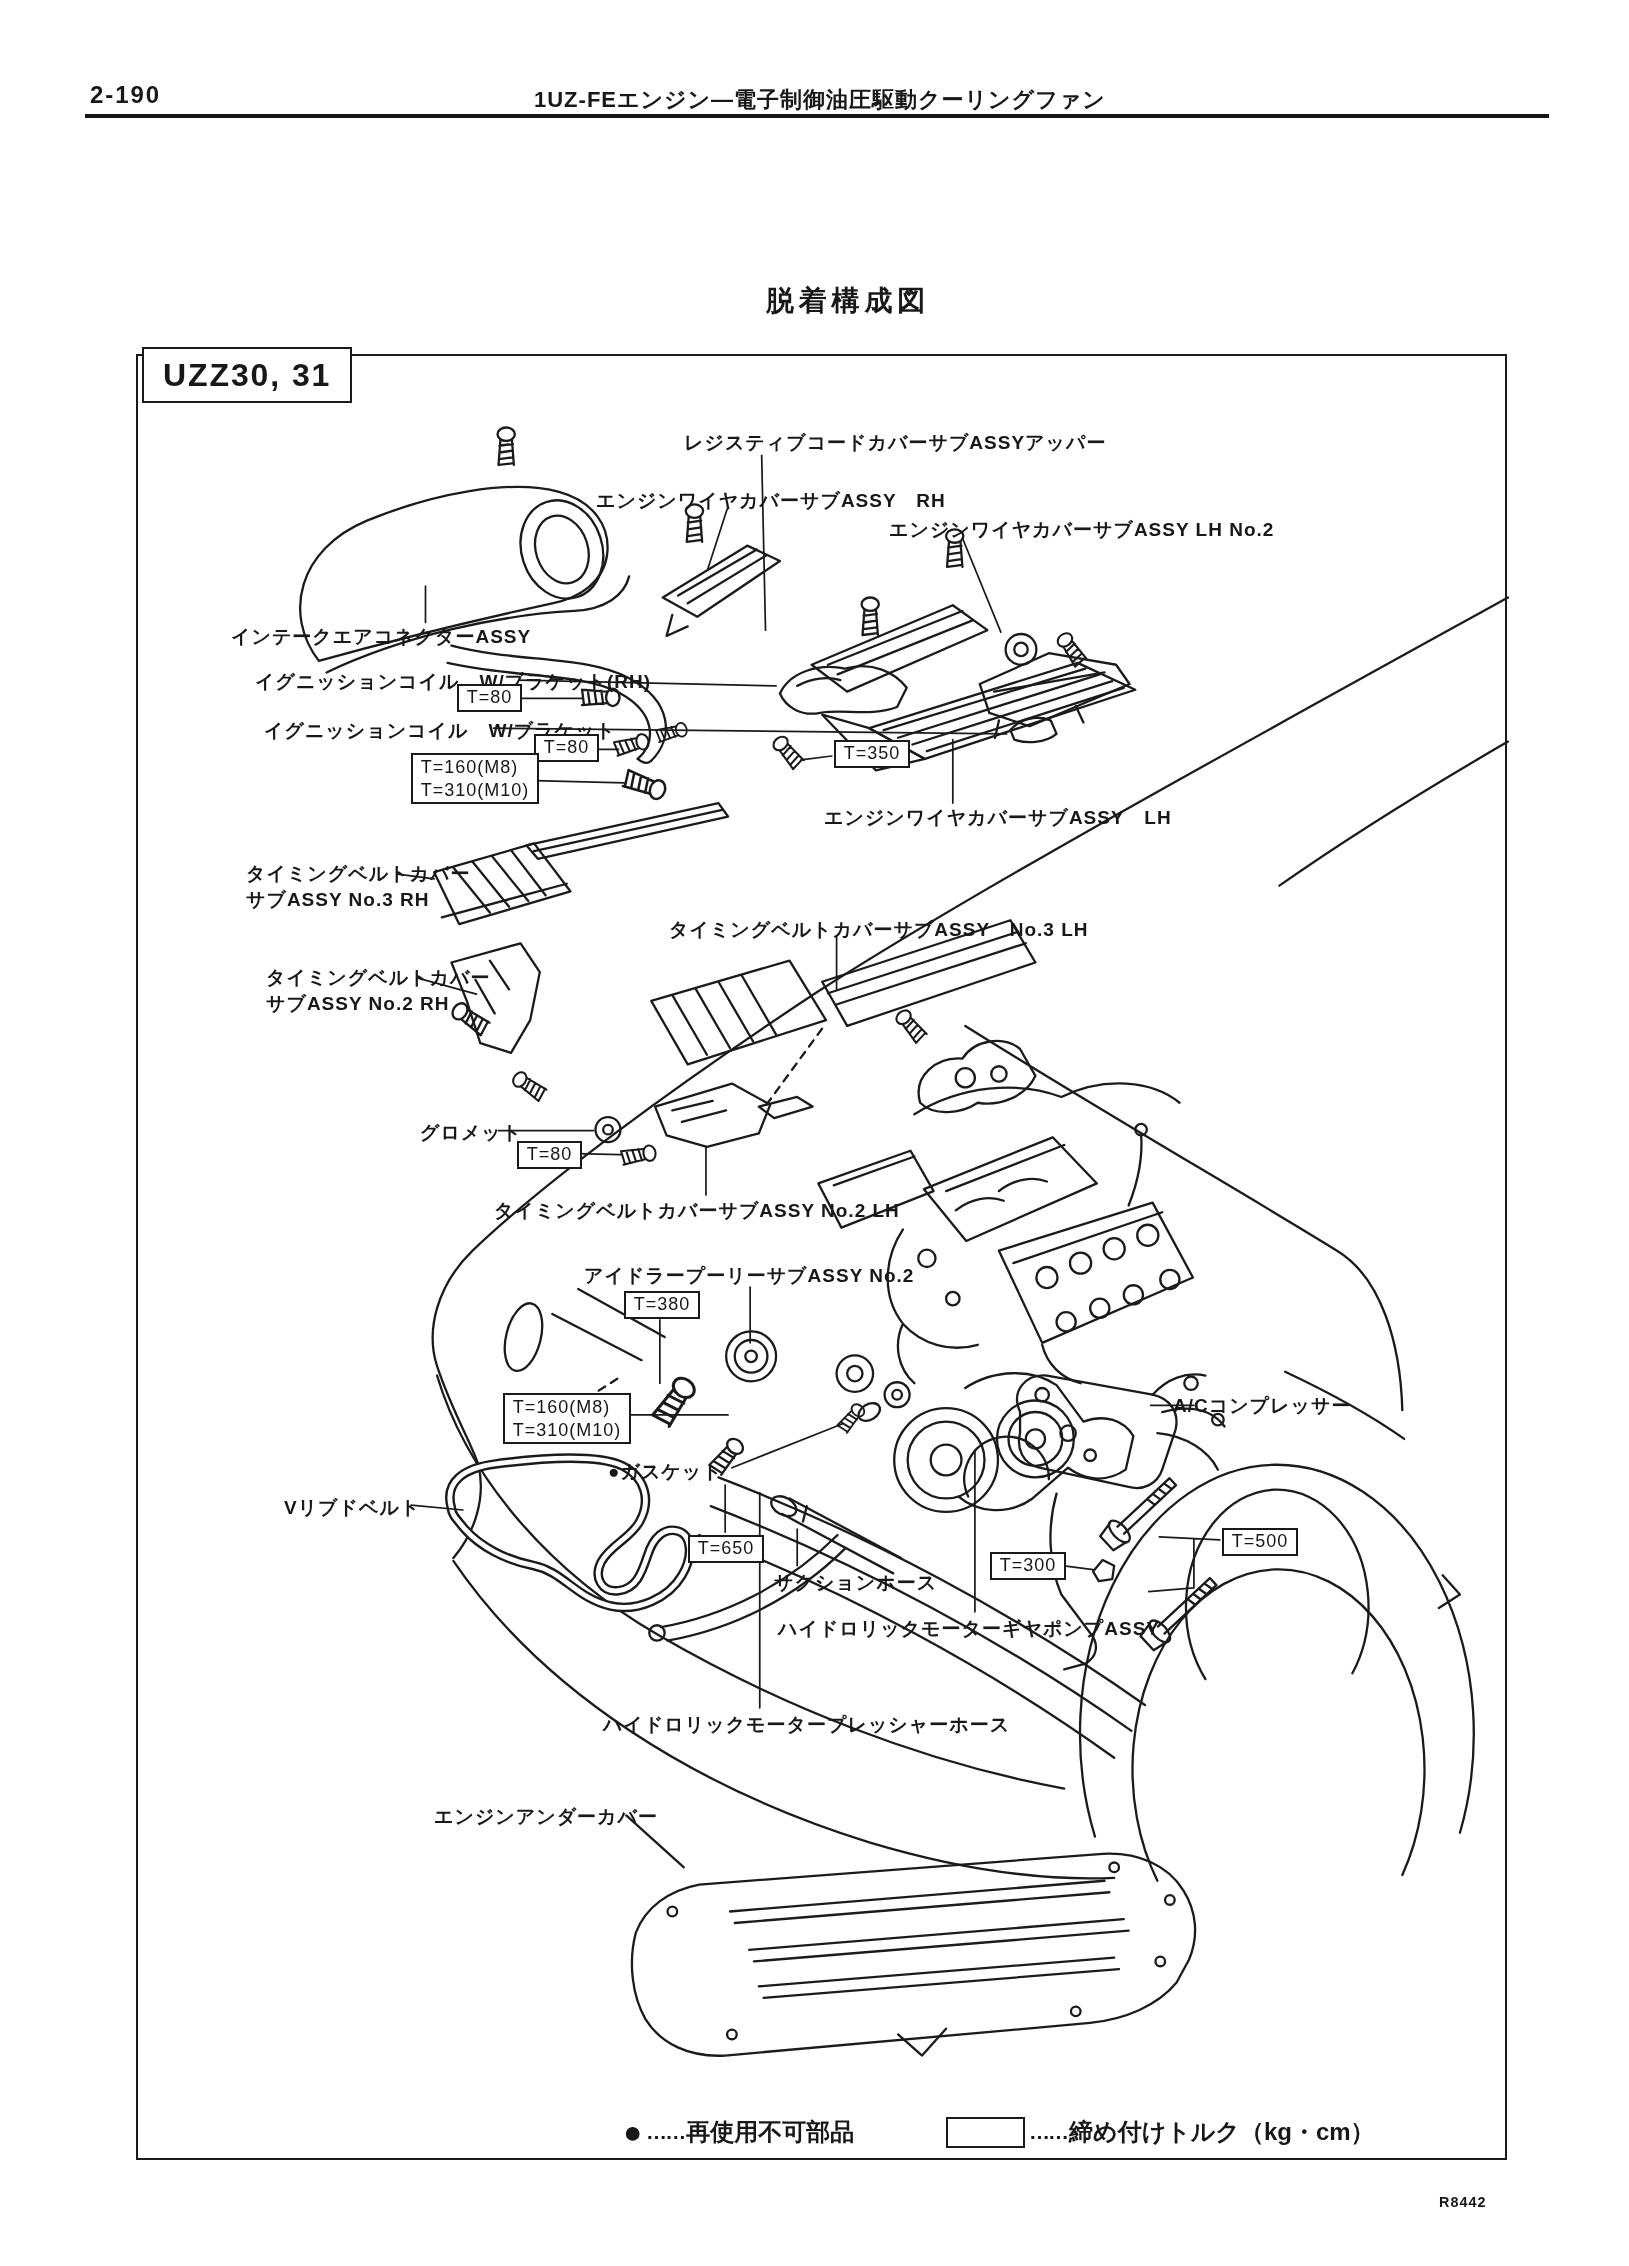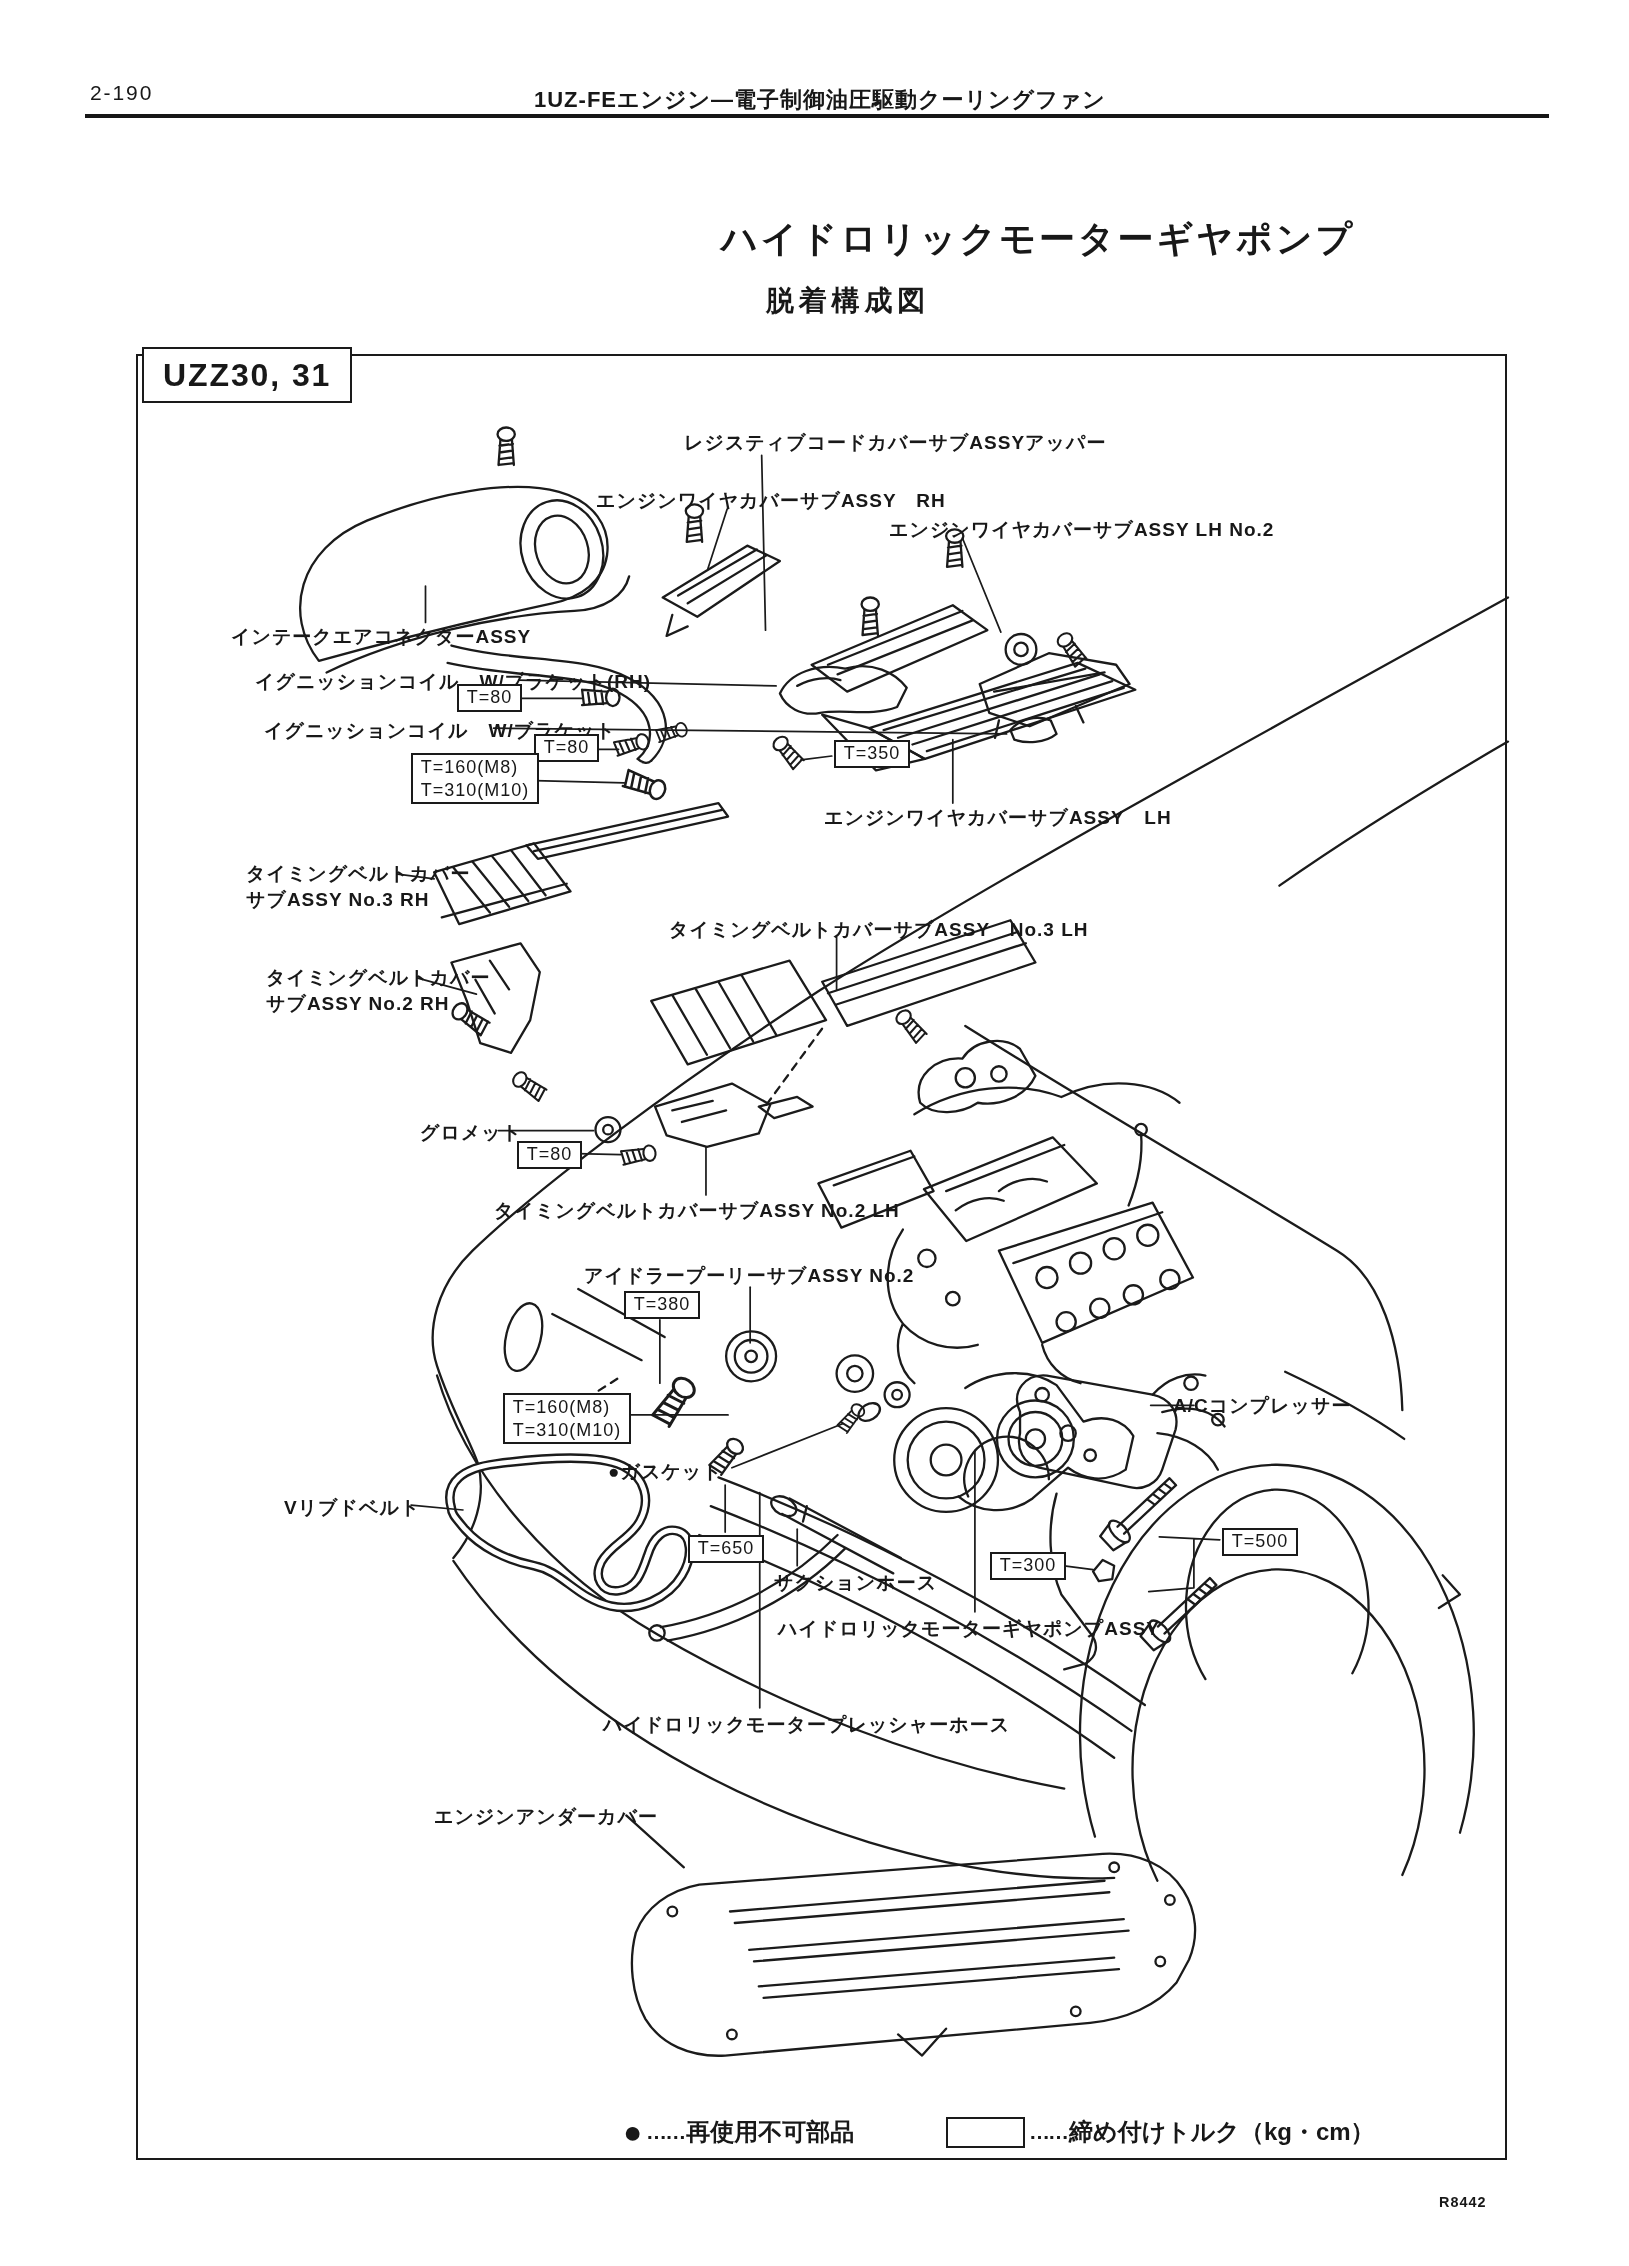--- a/index.html
+++ b/index.html
@@ -2,21 +2,21 @@
 <html><head>
 <meta charset="utf-8">
 <style>
   html,body{margin:0;padding:0;background:#e8e8e4;}
   .page{
     position:relative;width:1629px;height:2266px;background:#ffffff;
     font-family:"Liberation Sans","DejaVu Sans",sans-serif;color:#181818;
     overflow:hidden;margin:0 auto;
   }
   .abs{position:absolute;white-space:nowrap;}
-  .pgnum{font-size:21px;font-weight:400;letter-spacing:1.9px;}
+  .pgnum{font-size:24px;font-weight:700;letter-spacing:1.9px;}
   .hdr{font-size:22px;font-weight:700;letter-spacing:1px;}
   .rule{position:absolute;background:#161616;}
   .title{font-size:36px;font-weight:700;letter-spacing:2.9px;}
   .subtitle{font-size:28px;font-weight:700;letter-spacing:4.8px;}
   .frame{position:absolute;left:136px;top:354px;width:1371px;height:1806px;
     border:2.9px solid #1a1a1a;box-sizing:border-box;}
   .modelbox{position:absolute;left:142px;top:347px;background:#fff;border:2.9px solid #1a1a1a;
     padding:7.7px 19px;font-size:32px;font-weight:700;letter-spacing:1.9px;z-index:5;}
   .plabel{position:absolute;font-size:19px;font-weight:700;letter-spacing:1px;
     white-space:nowrap;z-index:4;}
@@ -34,21 +34,20 @@
 </style>
 </head>
 <body>
 
 <div class="page">
 
   <div class="abs pgnum" style="left:90px;top:81px;">2-190</div>
   <div class="abs hdr" style="left:534px;top:85px;">1UZ-FEエンジン―電子制御油圧駆動クーリングファン</div>
   <div class="rule" style="left:85px;top:114px;width:1464px;height:3.8px;"></div>
 
-  <div class="abs title" style="left:721px;top:215px;">ハイドロリックモーターギヤポンプ</div>
   <div class="abs subtitle" style="left:726px;top:282px;margin-left:40px;">脱着構成図</div>
 
   <div class="frame"></div>
   <div class="modelbox">UZZ30, 31</div>
 
   <svg class="draw" width="1629" height="2266" viewBox="0 0 1696 2359" fill="none" stroke="#1b1b1b" stroke-width="2.4" stroke-linecap="round" stroke-linejoin="round">
     <defs>
       <g id="bolt">
         <ellipse cx="0" cy="-16" rx="9" ry="7"></ellipse>
         <path d="M-6,-10 L-8,16 M6,-10 L8,16 M-7,-4 L7,-6 M-7,3 L7,1 M-7,10 L7,8 M-8,16 L8,14"></path>

